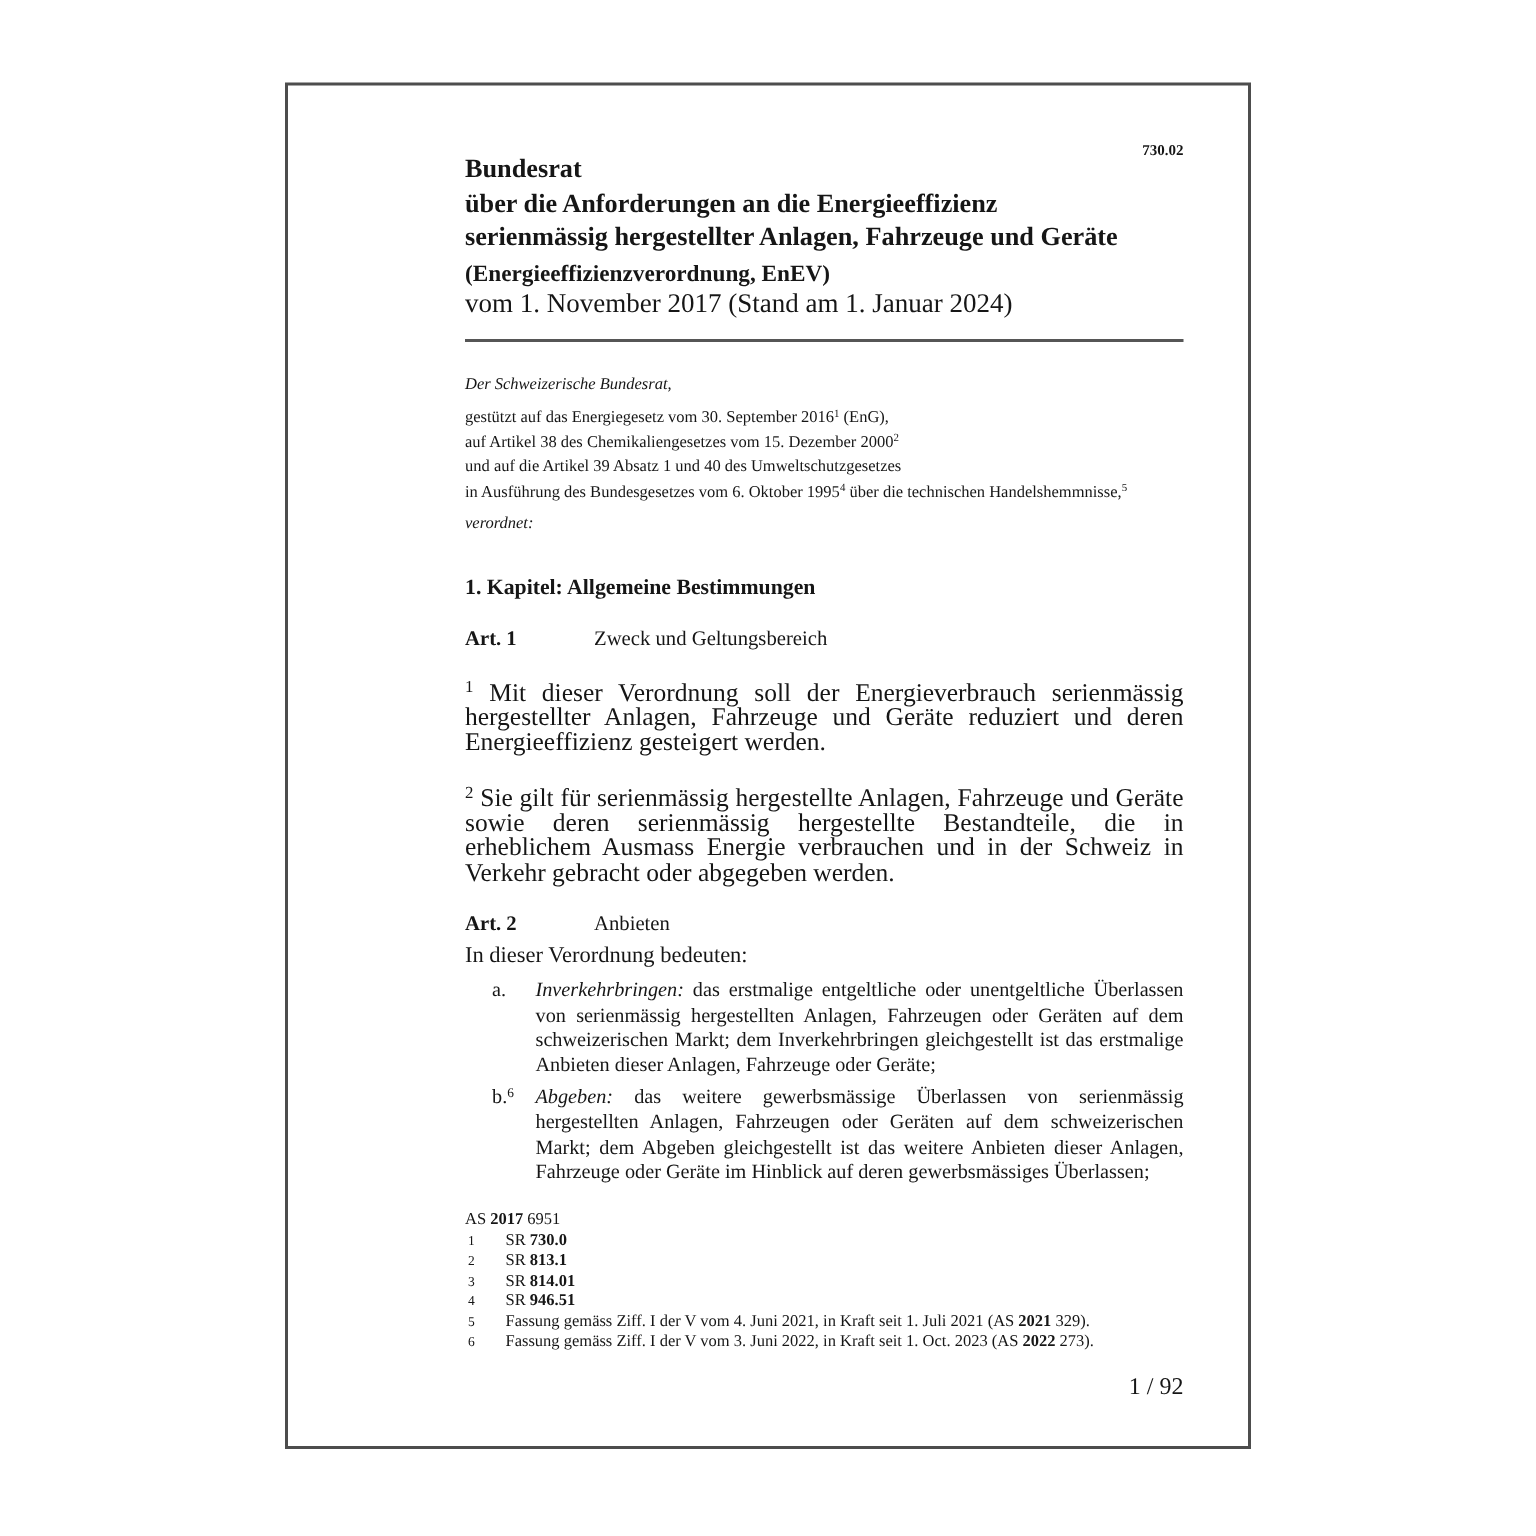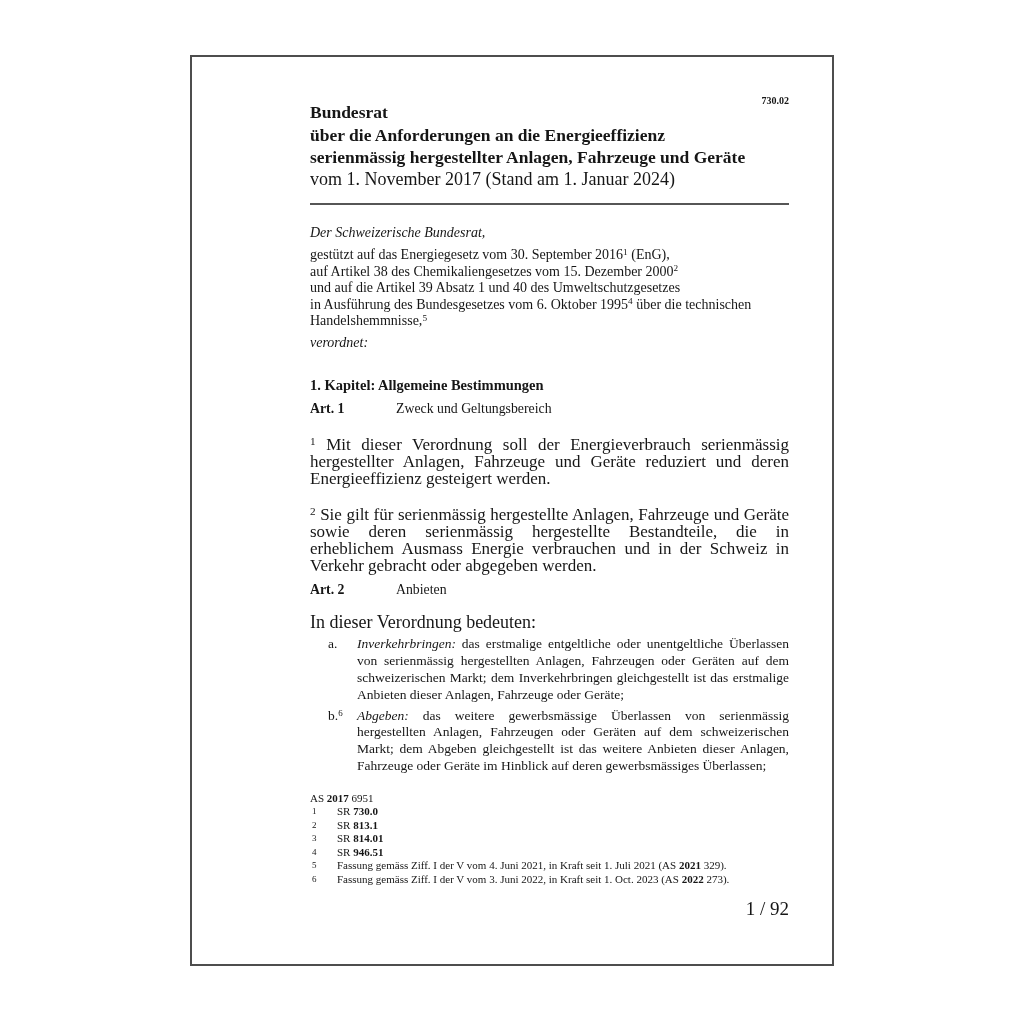--- a/index.html
+++ b/index.html
@@ -35,66 +35,67 @@
   }
   .subtitle {
     margin-top: 5px;
     font-size: 15.5px; font-weight: bold;
   }
   .dateline { font-size: 18px; }
   .rule {
     margin: 13px 0 0 0; border: none;
     border-top: 2px solid #565656; height: 0;
   }
-  .preamble { margin-top: 20px; font-size: 14px; line-height: 16.5px; }
+  .preamble { margin-top: 20px; font-size: 11px; line-height: 16.5px; }
   .actor { font-style: italic; }
   .pre-lines { margin-top: 6px; }
   .enact { font-style: italic; margin-top: 5px; }
   .chapter { margin: 26px 0 0 0; font-size: 14.5px; font-weight: bold; }
-  .art-head { margin-top: 7px; font-size: 13.8px; }
+  .art-head { margin-top: 17px; font-size: 13.8px; }
   .art-label { font-weight: bold; display: inline-block; width: 86px; }
   .para {
     margin: 20px 0 0 0;
     font-size: 17px; line-height: 16.8px;
     text-align: justify;
   }
-  .intro { margin: 16px 0 0 0; font-size: 18px; line-height: 16.8px; }
+  .intro { margin: 5px 0 0 0; font-size: 15px; line-height: 16.8px; }
   .list { margin-top: 6px; }
   .li {
     display: flex; margin-top: 4px;
     padding-left: 18px;
     font-size: 13.5px; line-height: 16.8px;
   }
   .li .marker { flex: 0 0 29px; }
   .li .li-body { flex: 1; text-align: justify; }
   sup {
     font-size: 0.66em; line-height: 0;
     vertical-align: baseline; position: relative; top: -0.45em;
   }
   .i { font-style: italic; }
   .b { font-weight: bold; }
   .footnotes { margin-top: 17px; font-size: 11px; line-height: 13.5px; }
   .fn { display: flex; align-items: flex-start; }
   .fn-num { flex: 0 0 27px; padding-left: 2px; font-size: 9px; line-height: 12px; }
   .fn-text { flex: 1; }
-  .pagenum { margin-top: 16px; text-align: right; font-size: 19px; }
+  .pagenum { margin-top: 16px; text-align: right; font-size: 16px; }
 </style>
 </head>
 <body>
 
 <div class="sheet">
   <div class="inner">
 
     <header class="header">
       <div class="code">730.02</div>
       <h1 class="title">
         <span>Bundesrat</span><br>
         <span>über die Anforderungen an die Energieeffizienz</span><br>
         <span>serienmässig hergestellter Anlagen, Fahrzeuge und Geräte</span>
       </h1>
+      <div class="subtitle">(Energieeffizienzverordnung, EnEV)</div>
       <div class="dateline">vom 1. November 2017 (Stand am 1. Januar 2024)</div>
       <hr class="rule">
     </header>
 
     <section class="preamble">
       <div class="actor">Der Schweizerische Bundesrat,</div>
       <div class="pre-lines">
         <div><span>gestützt auf das Energiegesetz vom 30. September 2016</span><sup>1</sup><span> (EnG),</span></div>
         <div><span>auf Artikel 38 des Chemikaliengesetzes vom 15. Dezember 2000</span><sup>2</sup></div>
         <div><span>und auf die Artikel 39 Absatz 1 und 40 des Umweltschutzgesetzes</span></div>

